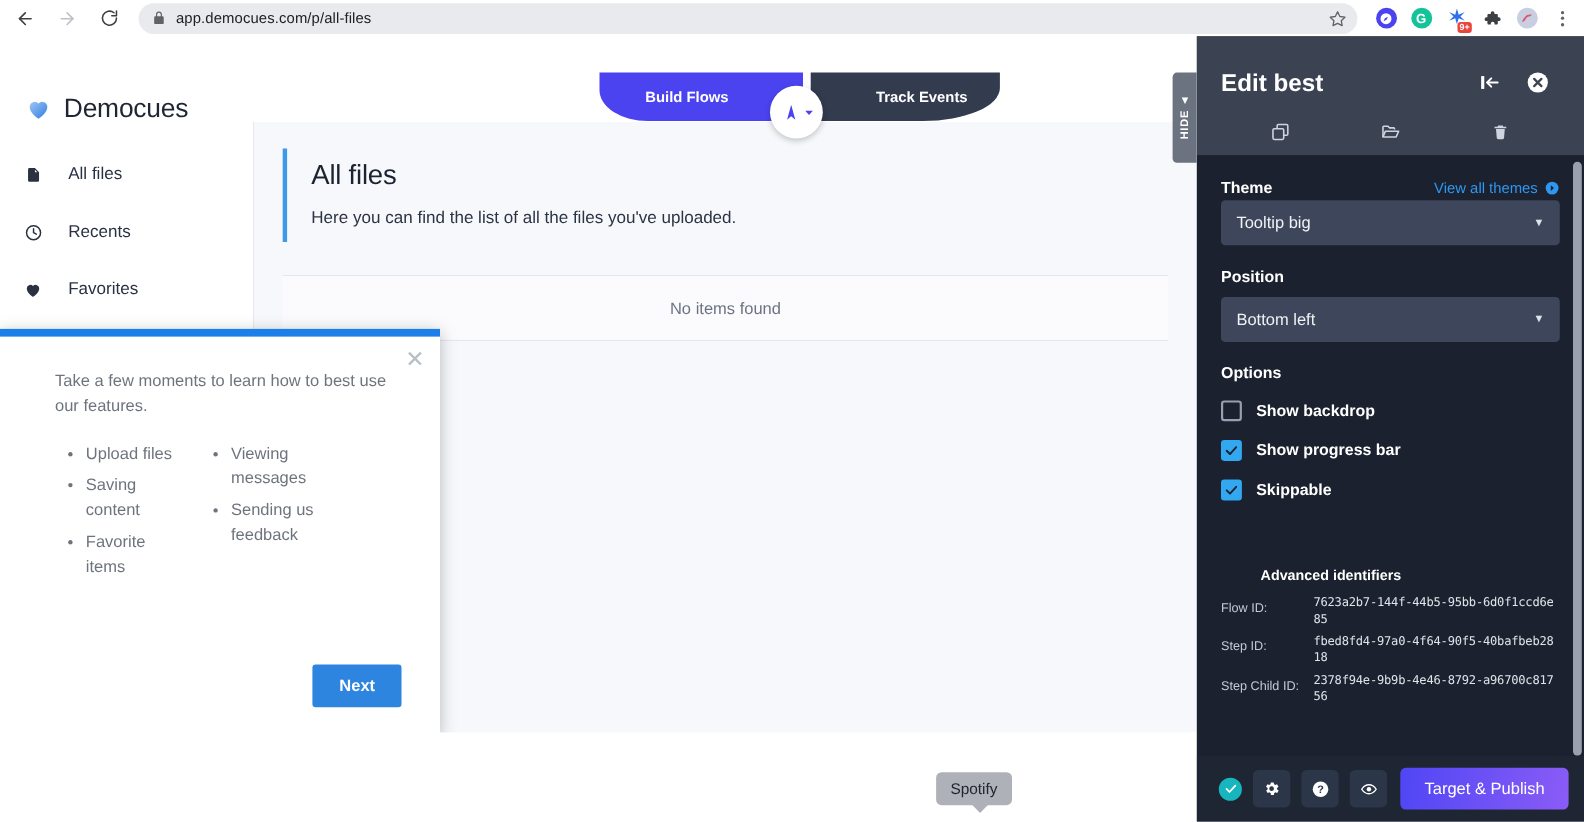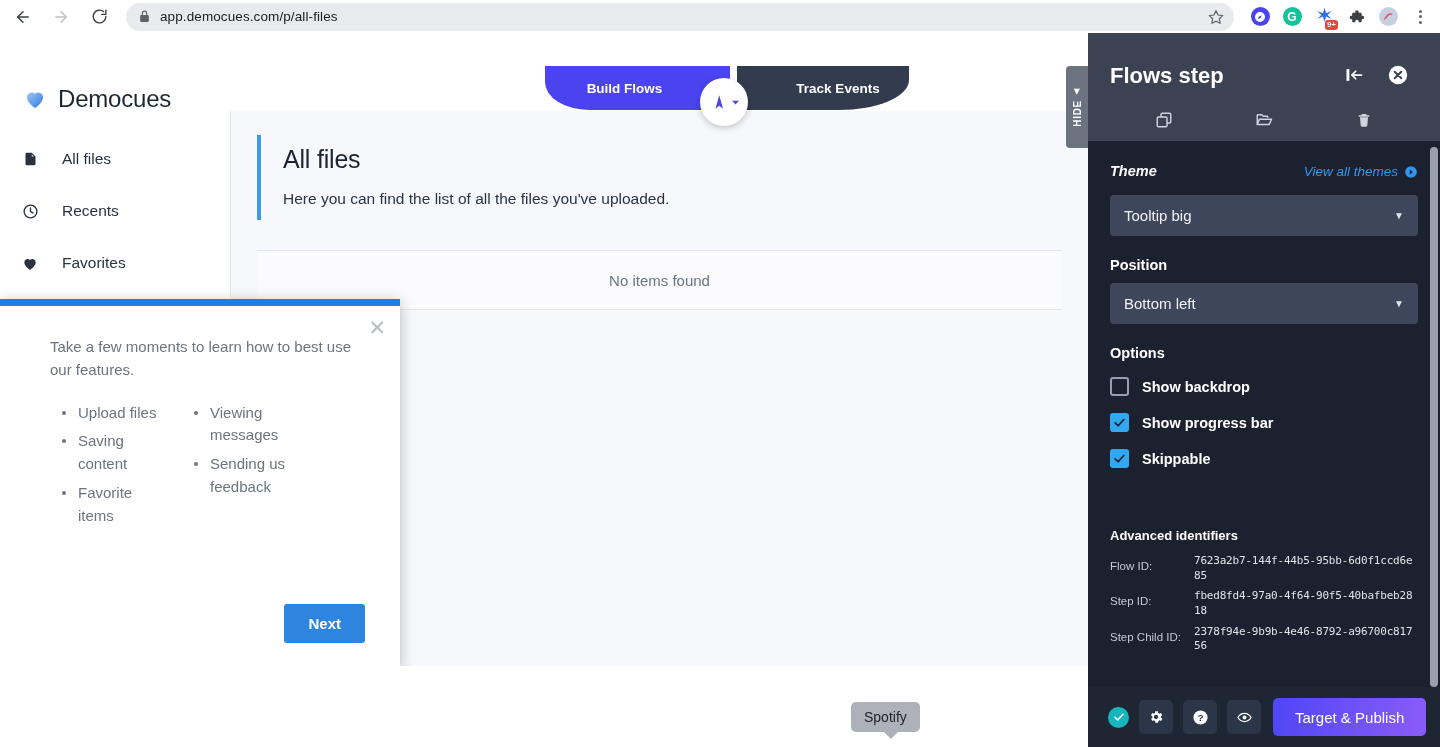--- a/index.html
+++ b/index.html
@@ -180,21 +180,21 @@
   .ph-ico {
     position: absolute; top: 28px; width: 28px; height: 28px;
     display: flex; align-items: center; justify-content: center; cursor: pointer;
   }
   .panel-tools {
     position: absolute; left: 0; bottom: 6px; width: 100%;
     display: flex; justify-content: space-around; align-items: center; padding: 0 26px;
   }
   .pt-btn { width: 46px; height: 30px; display: flex; align-items: center; justify-content: center; cursor: pointer; color: #cfd5e0; }
   .panel-body { padding: 22px 22px 0 22px; position: relative; height: 606px; }
-  .p-label-row { display: flex; align-items: flex-end; justify-content: space-between; margin-bottom: 16px; font-style: italic; }
+  .p-label-row { display: flex; align-items: flex-start; justify-content: space-between; margin-bottom: 3px; }
   .p-label { font-size: 14.5px; font-weight: bold; color: #fff; }
   .p-link { font-size: 13.5px; color: #2f97ef; display: flex; align-items: center; gap: 6px; cursor: pointer; }
   .p-select {
     background: #3d465a; border-radius: 4px; height: 41px;
     display: flex; align-items: center; justify-content: space-between;
     padding: 0 14px; font-size: 15px; color: #f0f2f6; margin-bottom: 21px; cursor: pointer;
   }
   .p-select .caret { font-size: 10px; color: #dfe3ea; }
   .p-section-title { font-size: 14.5px; font-weight: bold; margin: 6px 0 16px 0; }
   .p-check { display: flex; align-items: center; gap: 13px; margin-bottom: 17px; cursor: pointer; }
@@ -423,21 +423,21 @@
   </div>
 
 </div>
 
 <div class="eb-tip">
   <span>Spotify</span>
 </div>
 
 <div class="panel">
   <div class="panel-head">
-    <div class="panel-title">Flows step</div>
+    <div class="panel-title">Edit best</div>
     <div class="ph-ico" style="right:72px;">
       <svg width="22" height="20" viewBox="0 0 24 24" fill="none" stroke="#fff" stroke-width="2.1" stroke-linecap="round" stroke-linejoin="round">
             <rect x="3" y="5" width="3.4" height="14" fill="#fff" stroke="none"></rect>
             <line x1="21" y1="12" x2="10" y2="12"></line>
             <polyline points="14 7.5 9.5 12 14 16.5"></polyline>
           </svg>
     </div>
     <div class="ph-ico" style="right:28px;">
       <svg width="22" height="22" viewBox="0 0 24 24">
             <circle cx="12" cy="12" r="10" fill="#fff"></circle>
@@ -503,21 +503,21 @@
     </div>
     <div class="p-check">
       <span class="cbox on">
         <svg width="13" height="13" viewBox="0 0 24 24" fill="none" stroke="#1b212e" stroke-width="3.2" stroke-linecap="round" stroke-linejoin="round">
               <polyline points="4 12.5 9.5 18 20 6.5"></polyline>
             </svg>
       </span>
       <span class="lbl">Skippable</span>
     </div>
 
-    <div class="adv-title" style="margin-top:60px;">Advanced identifiers</div>
+    <div class="adv-title" style="margin-top:60px;margin-left:36px;">Advanced identifiers</div>
     <div class="adv-row">
       <span class="adv-k">Flow ID:</span>
       <span class="adv-v">7623a2b7-144f-44b5-95bb-6d0f1ccd6e85</span>
     </div>
     <div class="adv-row">
       <span class="adv-k">Step ID:</span>
       <span class="adv-v">fbed8fd4-97a0-4f64-90f5-40bafbeb2818</span>
     </div>
     <div class="adv-row">
       <span class="adv-k">Step Child ID:</span>

